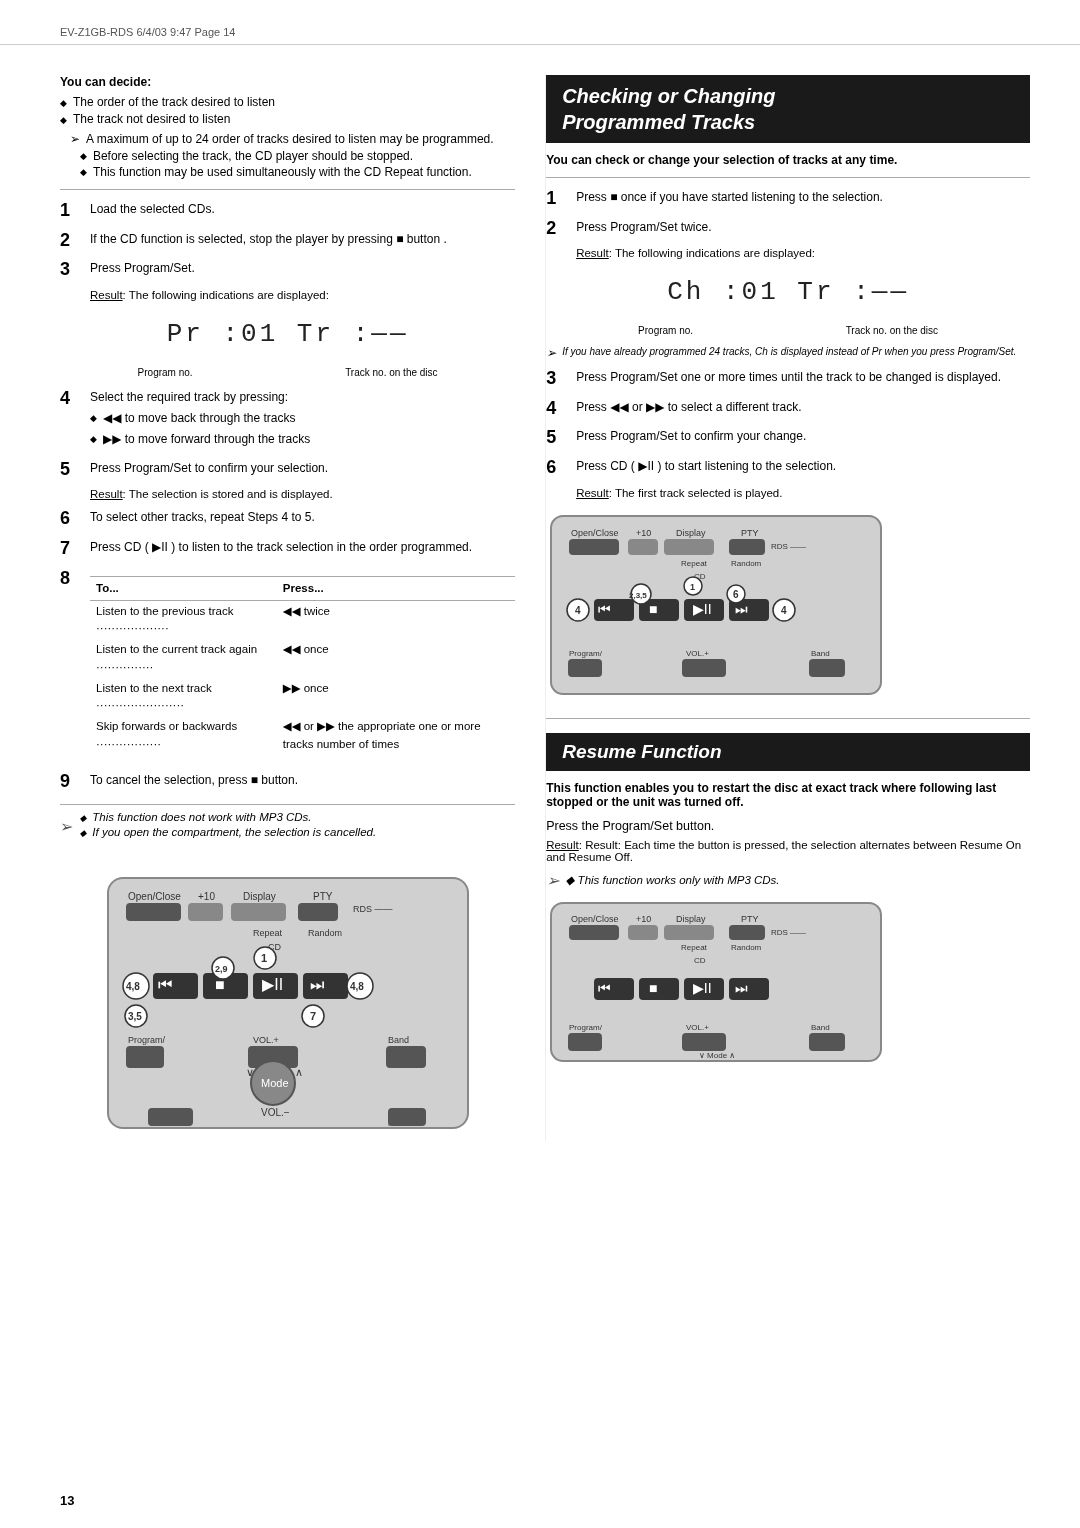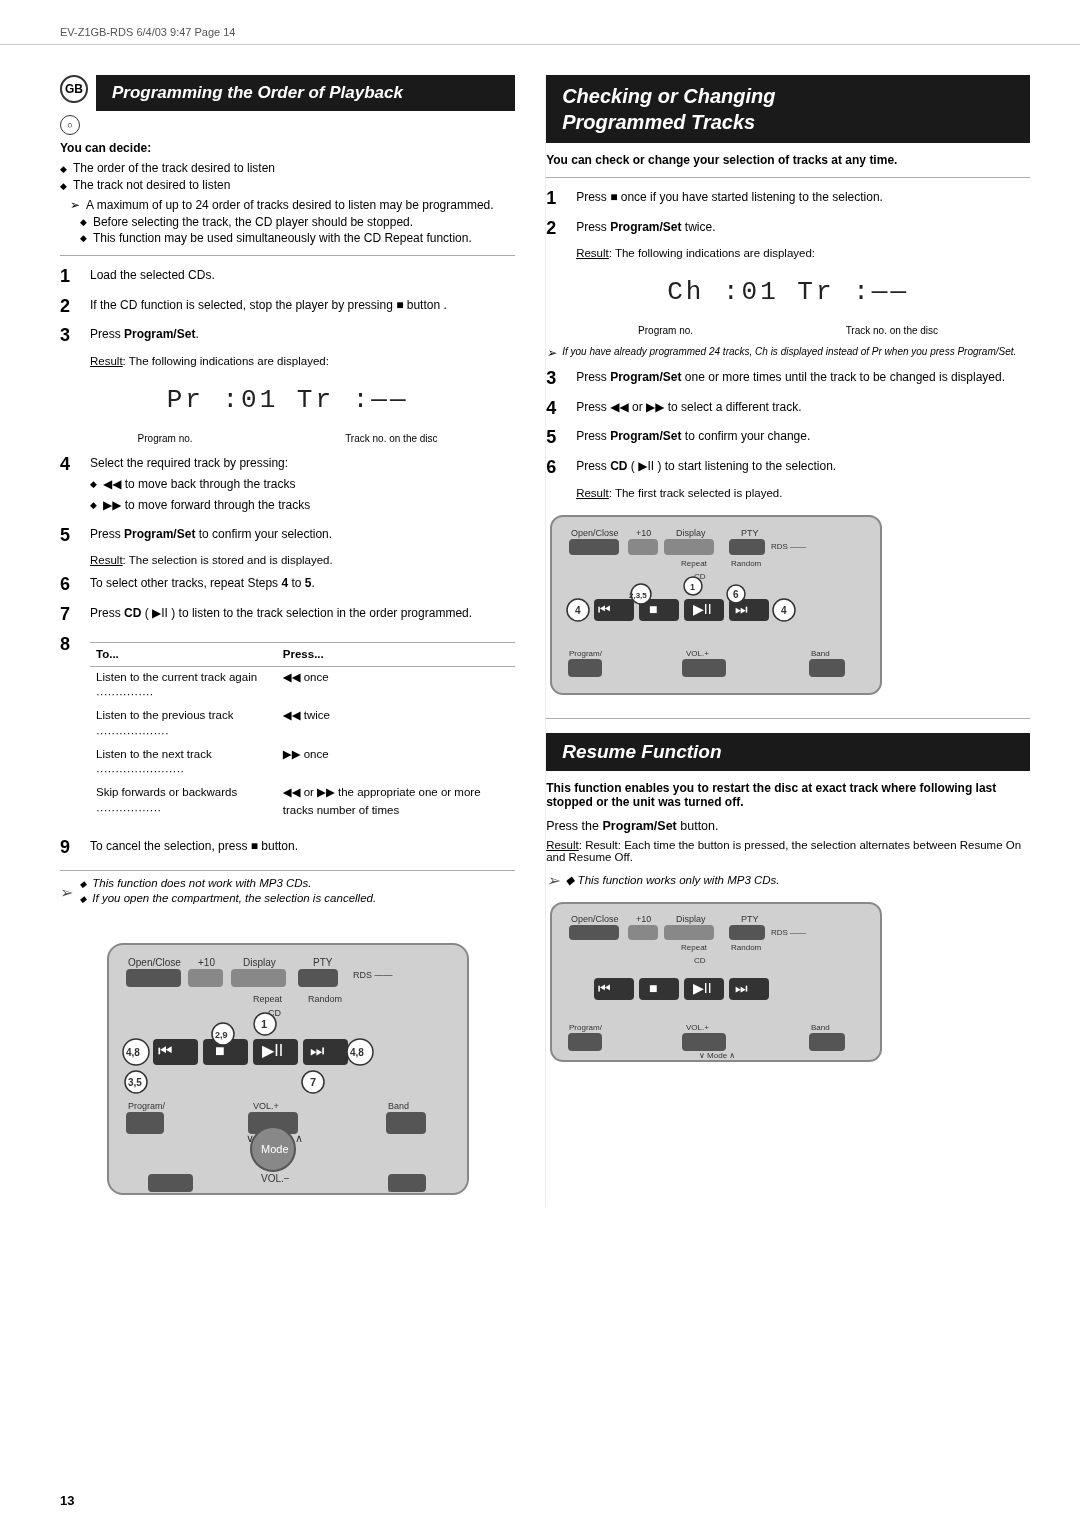--- a/index.html
+++ b/index.html
@@ -120,21 +120,21 @@
     .step-text {
       flex: 1;
       line-height: 1.5;
     }
     .result-text {
       font-size: 11.5px;
       margin-left: 30px;
       margin-top: 2px;
       margin-bottom: 4px;
     }
-    .bold { font-weight: bold; }
+    .bold { font-weight: normal; }
     hr.divider {
       border: none;
       border-top: 1px solid #aaa;
       margin: 10px 0;
     }
     .lcd-display {
       font-family: 'Courier New', monospace;
       font-size: 26px;
       letter-spacing: 3px;
       text-align: center;
@@ -238,29 +238,20 @@
 
   <div class="header-bar">
     <span>EV-Z1GB-RDS  6/4/03  9:47  Page 14</span>
     <span></span>
   </div>
 
   <div class="page-content">
 
     <div class="left-col">
 
-      <div style="display:flex; align-items:flex-start; gap:8px; margin-bottom:6px;">
-        <div>
-          <div class="gb-badge">GB</div>
-          <div style="width:20px; height:20px; border:1px solid #333; border-radius:50%; text-align:center; line-height:18px; font-size:9px; margin-top:4px;">○</div>
-        </div>
-        <div style="flex:1;">
-          <div class="section-title">Programming the Order of Playback</div>
-        </div>
-      </div>
 
       <div class="you-can-decide">You can decide:</div>
 
       <div class="bullet-item">
         <span>The order of the track desired to listen</span>
       </div>
       <div class="bullet-item">
         <span>The track not desired to listen</span>
       </div>
 
@@ -332,26 +323,26 @@
         <div class="step-text">
           <table class="to-press-table">
             <thead>
               <tr>
                 <th>To...</th>
                 <th>Press...</th>
               </tr>
             </thead>
             <tbody>
               <tr>
+                <td>Listen to the previous track ···················</td>
+                <td>◀◀ twice</td>
+              </tr>
+              <tr>
                 <td>Listen to the current track again ···············</td>
                 <td>◀◀ once</td>
-              </tr>
-              <tr>
-                <td>Listen to the previous track ···················</td>
-                <td>◀◀ twice</td>
               </tr>
               <tr>
                 <td>Listen to the next track ·······················</td>
                 <td>▶▶ once</td>
               </tr>
               <tr>
                 <td>Skip forwards or backwards ·················</td>
                 <td>◀◀ or ▶▶ the appropriate one or more tracks number of times</td>
               </tr>
             </tbody>

